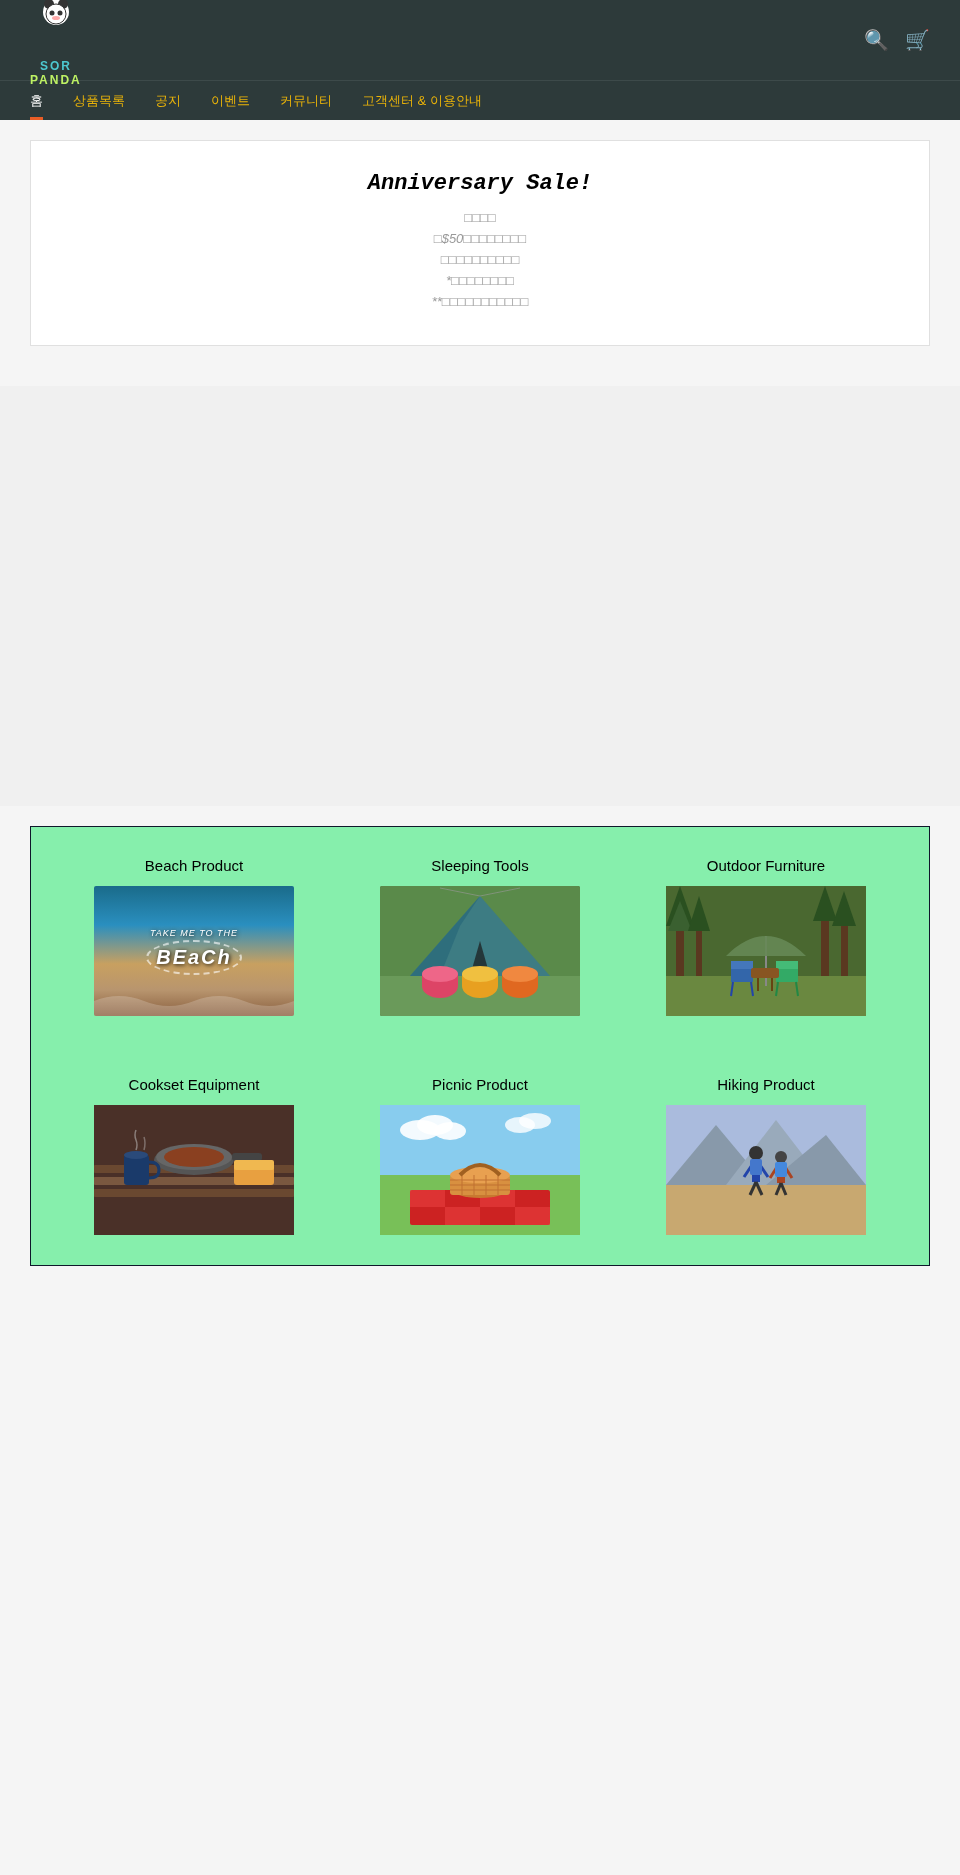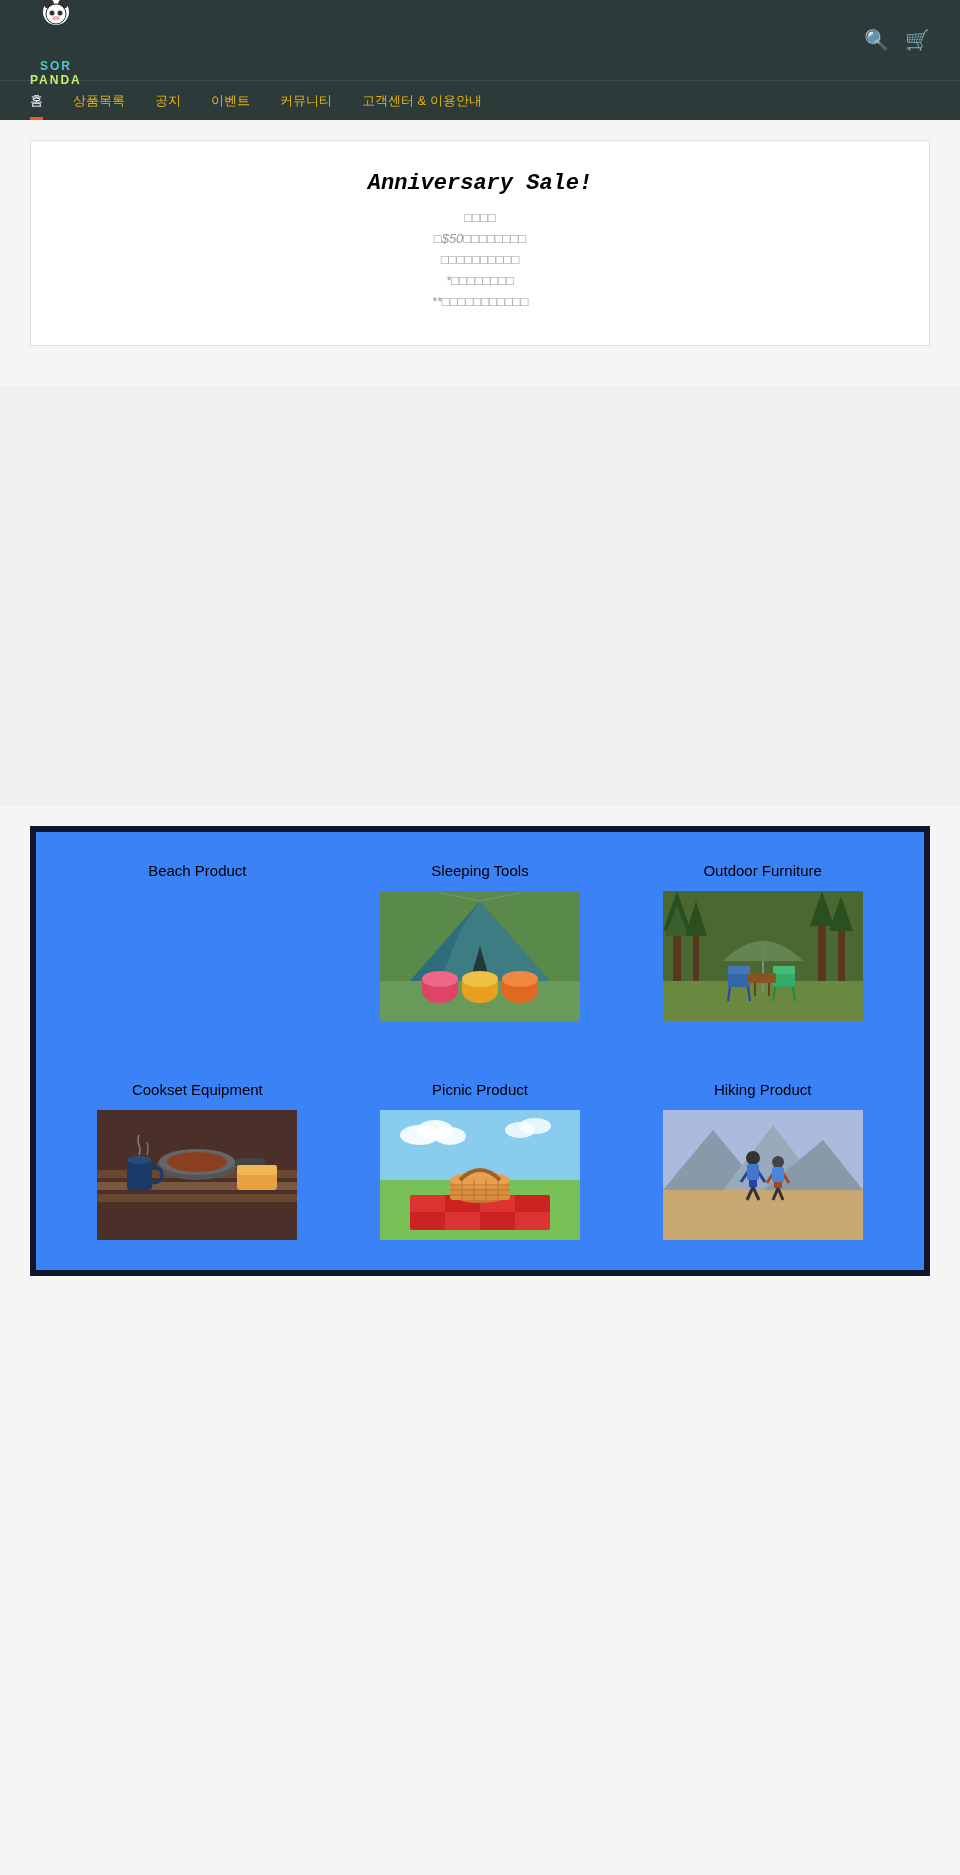--- a/index.html
+++ b/index.html
@@ -94,22 +94,22 @@
 
     
     .gray-area {
       background: #f0f0f0;
       height: 420px;
       margin-bottom: 0;
     }
 
     
     .category-section {
-      background: #3b82f6;
-      border: 6px solid #0f172a;
+      background: #86efac;
+      border: 1px solid #0f172a;
       padding: 30px;
       margin-bottom: 0;
     }
     .category-grid {
       display: grid;
       grid-template-columns: 1fr 1fr 1fr;
       gap: 20px;
     }
     .category-item {
       display: flex;
@@ -242,20 +242,30 @@
 
 <div class="gray-area"></div>
 
 <div style="background:#f5f5f5; padding: 20px 30px 30px 30px;">
   <div class="category-section">
 
     <div class="category-grid" style="margin-bottom: 40px;">
 
       <div class="category-item">
         <div class="category-label">Beach Product</div>
+        <div class="img-beach">
+          <div style="text-align:center; color:white; text-shadow: 1px 1px 4px rgba(0,0,0,0.9);">
+            <div style="font-size:9px; font-style:italic; letter-spacing:1px; margin-bottom:2px;">TAKE ME TO THE</div>
+            <div style="font-size:20px; font-weight:bold; font-style:italic; letter-spacing:2px; border: 2px dashed rgba(255,255,255,0.6); padding: 4px 8px; border-radius:50%; display:inline-block;">BEaCh</div>
+          </div>
+
+          <svg style="position:absolute;bottom:0;left:0;width:100%;" viewBox="0 0 200 30" xmlns="http://www.w3.org/2000/svg">
+            <path d="M0 15 Q25 5 50 15 Q75 25 100 15 Q125 5 150 15 Q175 25 200 15 L200 30 L0 30Z" fill="rgba(255,255,255,0.2)"></path>
+          </svg>
+        </div>
       </div>
 
       <div class="category-item">
         <div class="category-label">Sleeping Tools</div>
         <div class="img-sleeping">
           <svg viewBox="0 0 200 130" xmlns="http://www.w3.org/2000/svg" style="position:absolute;top:0;left:0;width:200px;height:130px;">
 
             <rect width="200" height="130" fill="#5a8a4a"></rect>
 
             <rect y="90" width="200" height="40" fill="#6a9a5a"></rect>

